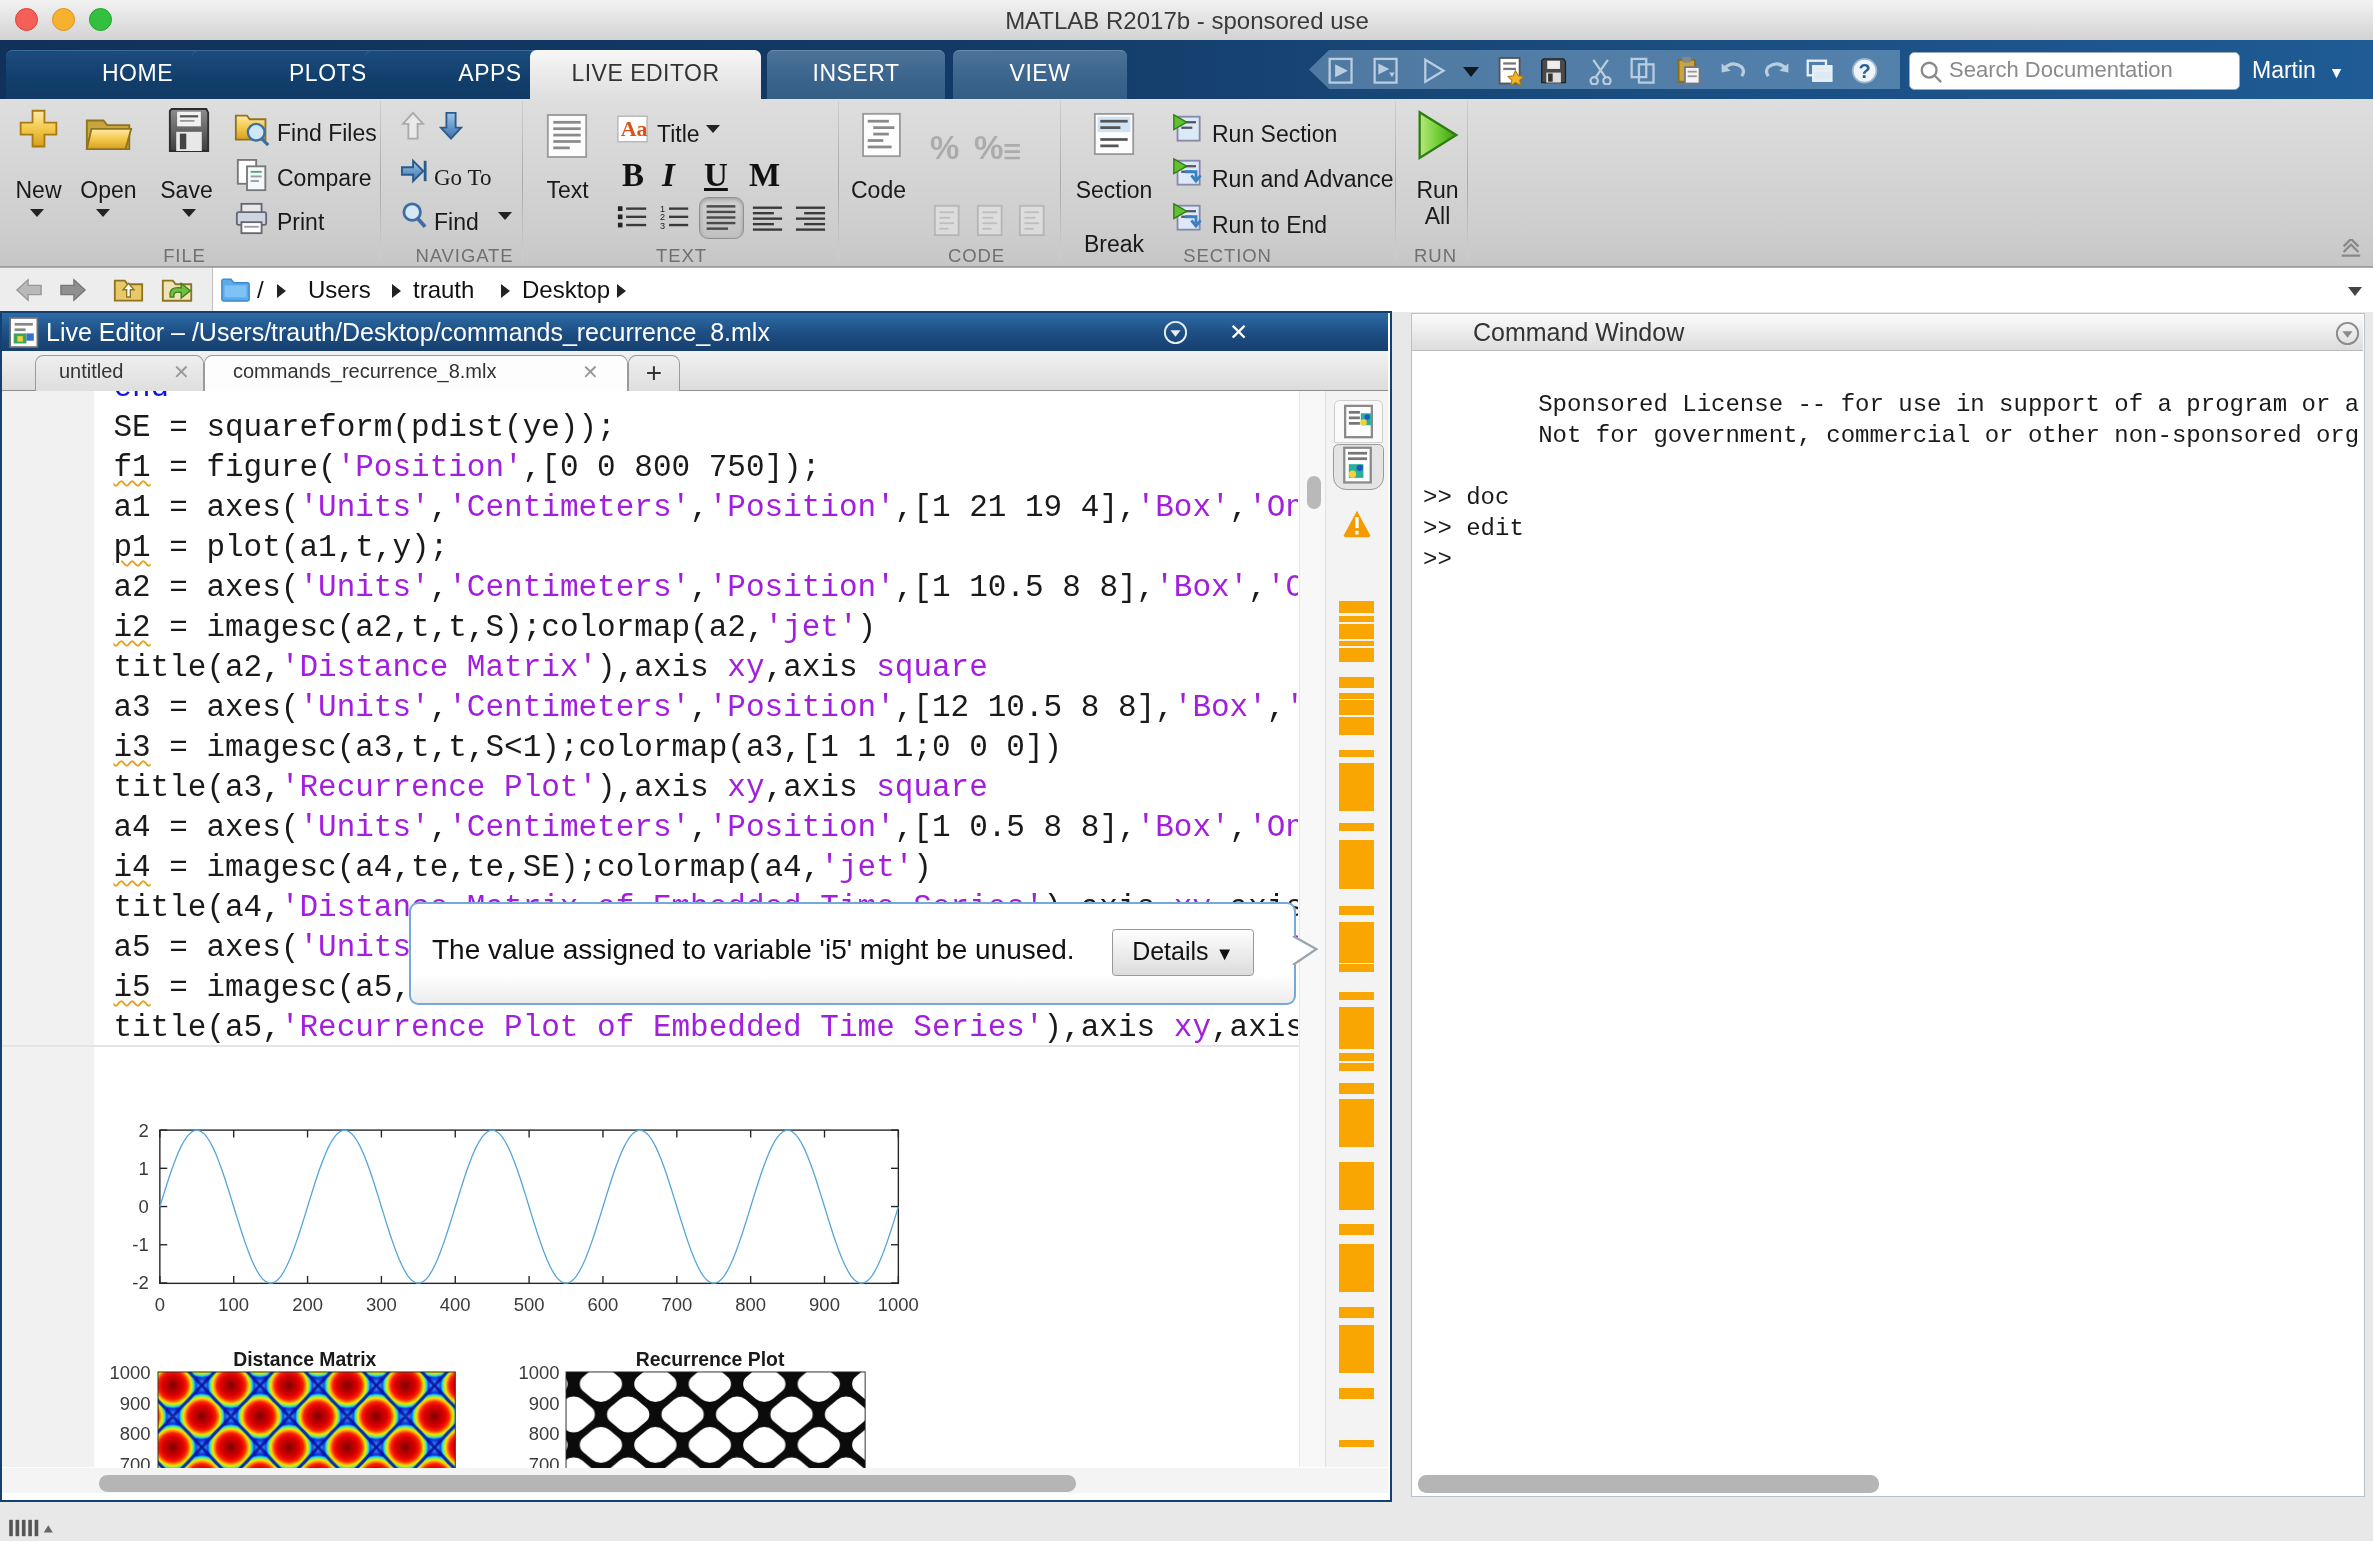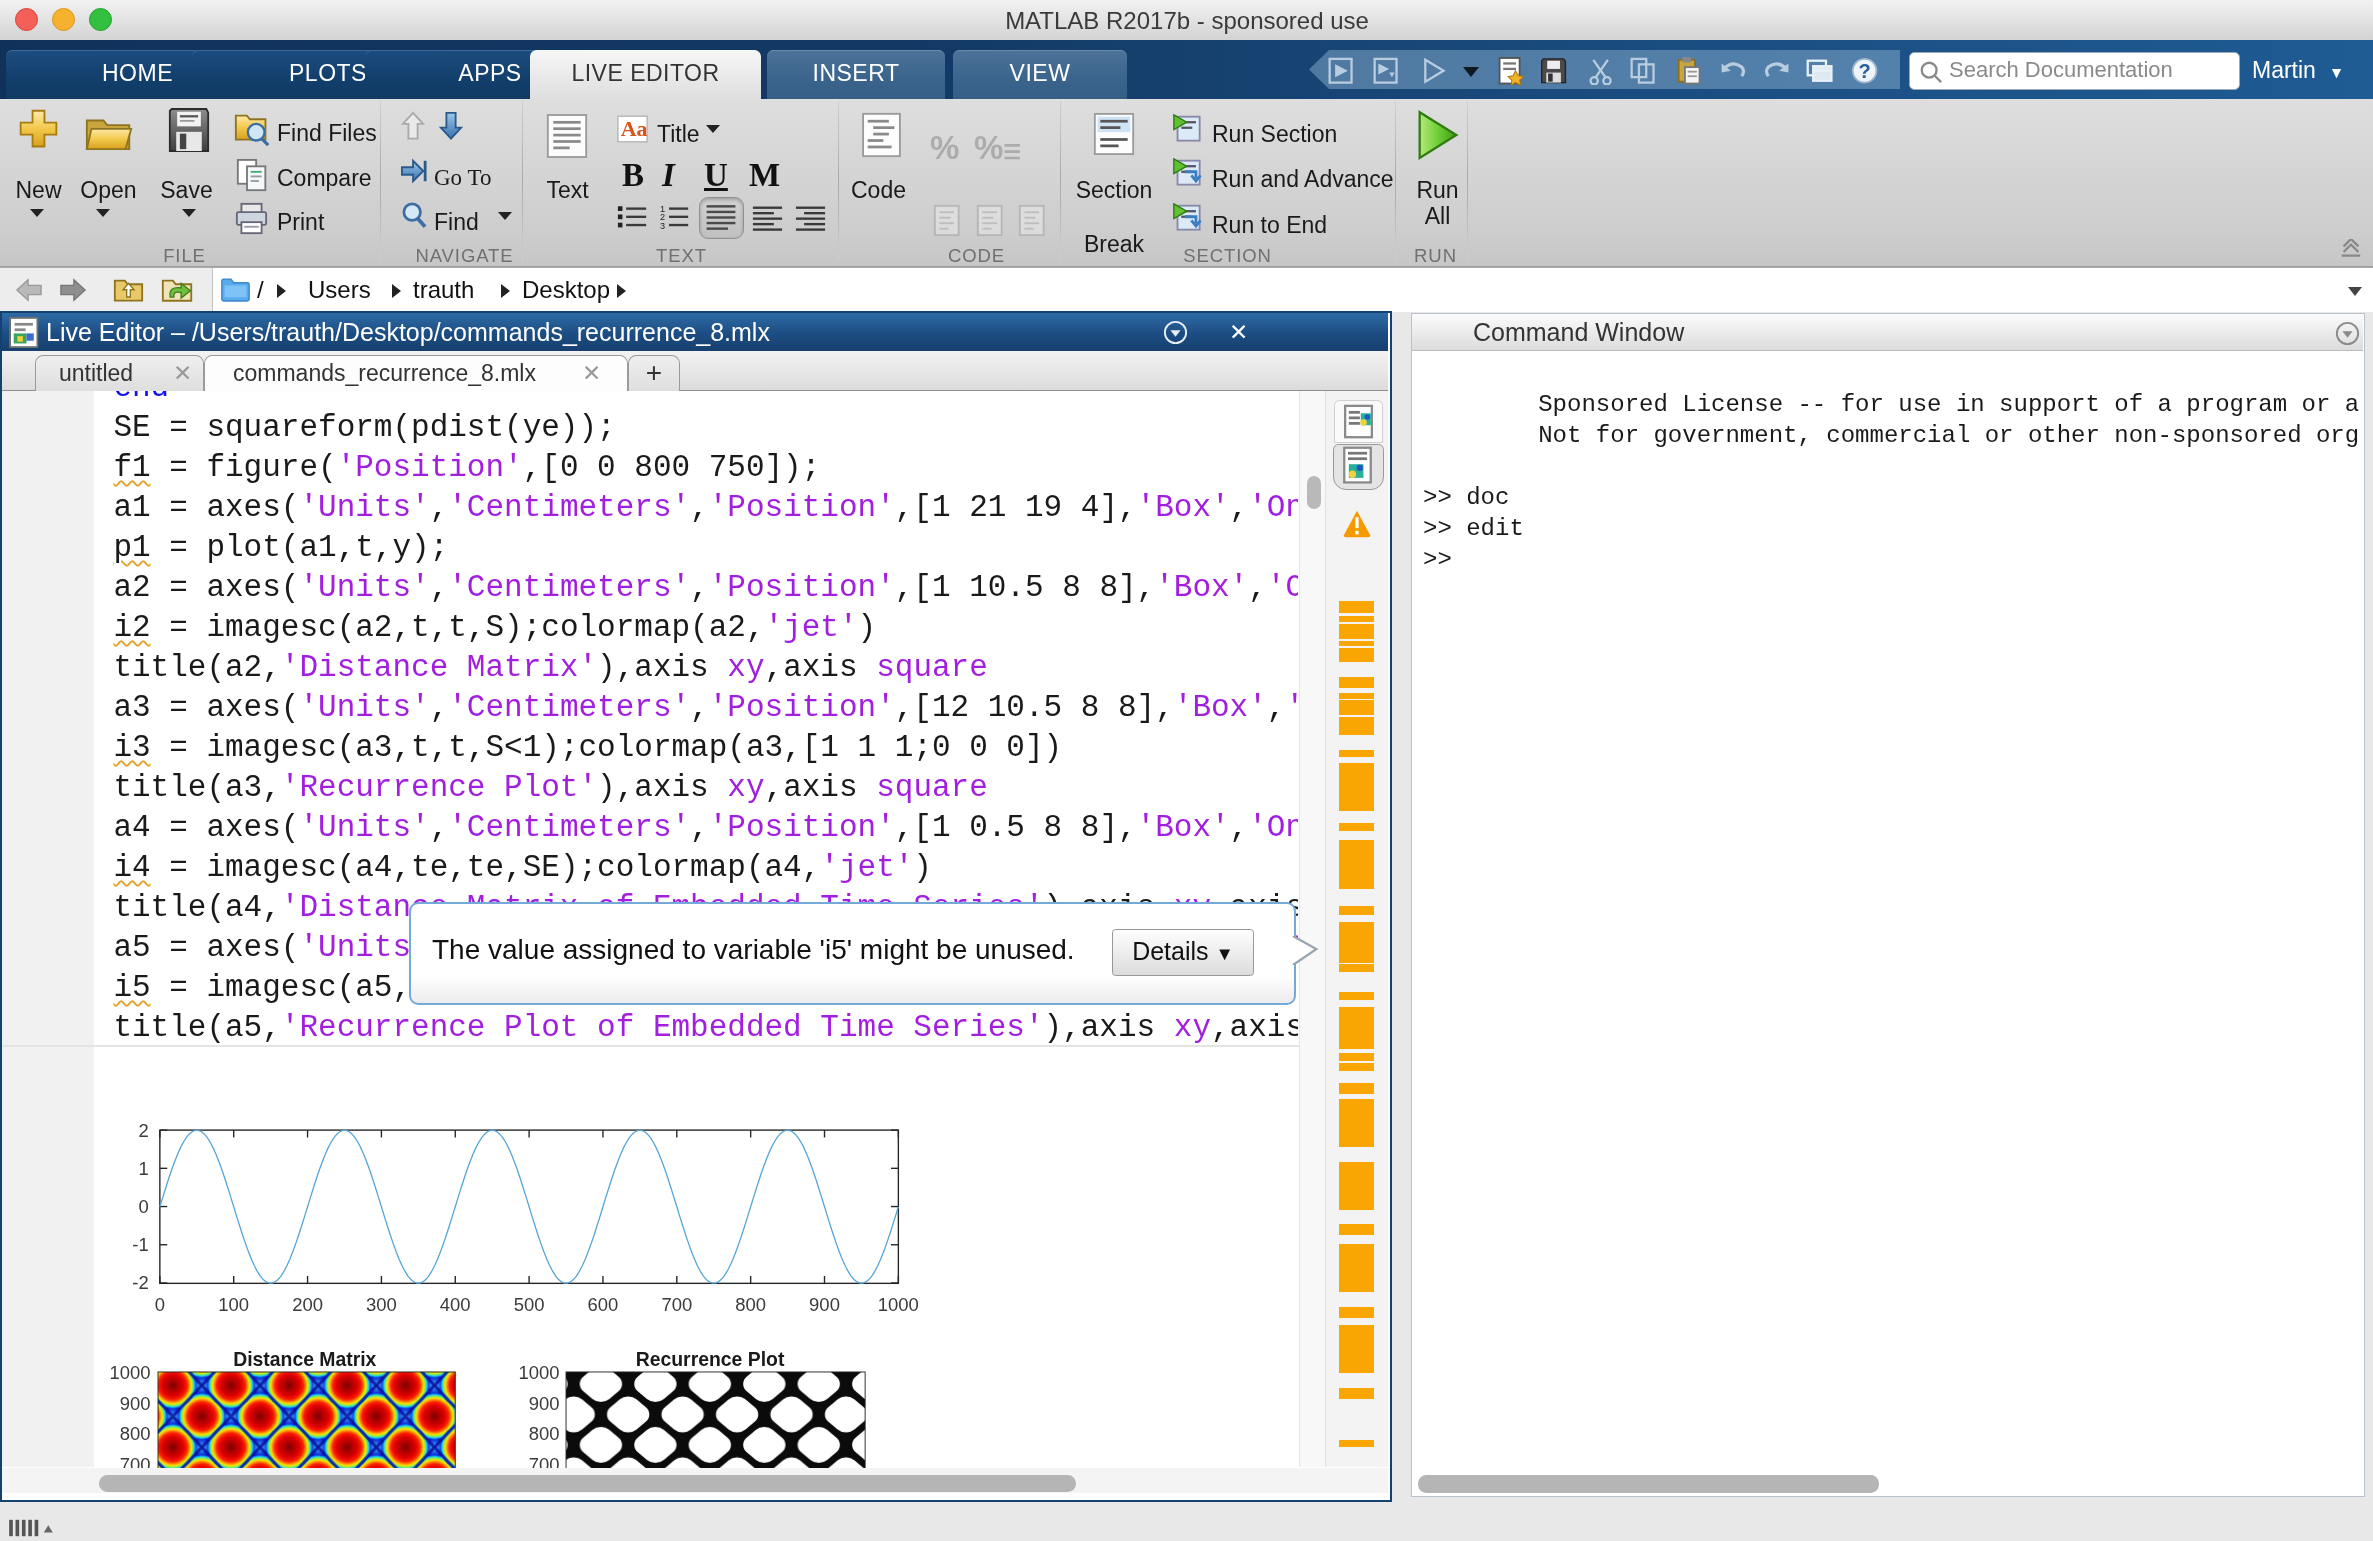--- a/index.html
+++ b/index.html
@@ -31,21 +31,21 @@
 
 #addrbar{left:0;top:267px;width:2374px;height:44px;background:#ededed;border-top:0.9px solid #ababab;}
 #addrfield{left:212px;top:0px;width:2162px;height:44px;background:#fff;border-left:0.9px solid #c0c0c0;}
 .crumb{font-size:24px;color:#111;top:8.3px;}
 .caret{width:0;height:0;border-top:7.4px solid transparent;border-bottom:7.4px solid transparent;border-left:9.2px solid #222;top:15.7px;}
 
 #editorwin{left:0;top:311px;width:1392px;height:1191px;background:#fff;border:2.8px solid #14416f;box-sizing:border-box;}
 #ed-title{left:0;top:0;width:1386px;height:38px;background:linear-gradient(#2e6ba6,#1c4d82 55%,#173f6e);}
 #ed-title .t{color:#fff;font-size:25px;line-height:38px;}
 #ed-tabs{left:0;top:38px;width:1386px;height:40px;background:linear-gradient(#f2f2f2,#dcdcdc);border-bottom:1.8px solid #8f8f8f;box-sizing:border-box;}
-.edtab{top:3.7px;height:36px;border:0.9px solid #9a9a9a;border-bottom:none;border-radius:8.3px 8.3px 0 0;font-size:23px;color:#333;box-sizing:border-box;}
+.edtab{top:3.7px;height:36px;border:0.9px solid #9a9a9a;border-bottom:none;border-radius:8.3px 8.3px 0 0;font-size:20px;color:#333;box-sizing:border-box;}
 #ed-content{left:0;top:78px;width:1386px;height:1108px;background:#fff;overflow:hidden;}
 #gutter{left:0;top:0;width:92px;height:1076px;background:#f1f1f1;}
 #codeclip{left:92px;top:0;width:1204px;height:1076px;overflow:hidden;}
 #code{margin:0;left:19.4px;top:-23px;font-family:"Liberation Mono",monospace;font-size:31px;line-height:40px;color:#1a1a1a;white-space:pre;}
 .s{color:#a21fe0;}
 .k{color:#1114e8;}
 .wv{text-decoration:underline wavy #e6a226 1.8px;text-underline-offset:3.7px;margin-top:23px;}
 #secline{left:0px;top:654px;width:1297px;height:1.8px;background:#e4e4e4;}
 
 #vscroll{left:1297px;top:0;width:27px;height:1076px;background:#f8f8f8;border-left:0.9px solid #e6e6e6;}

